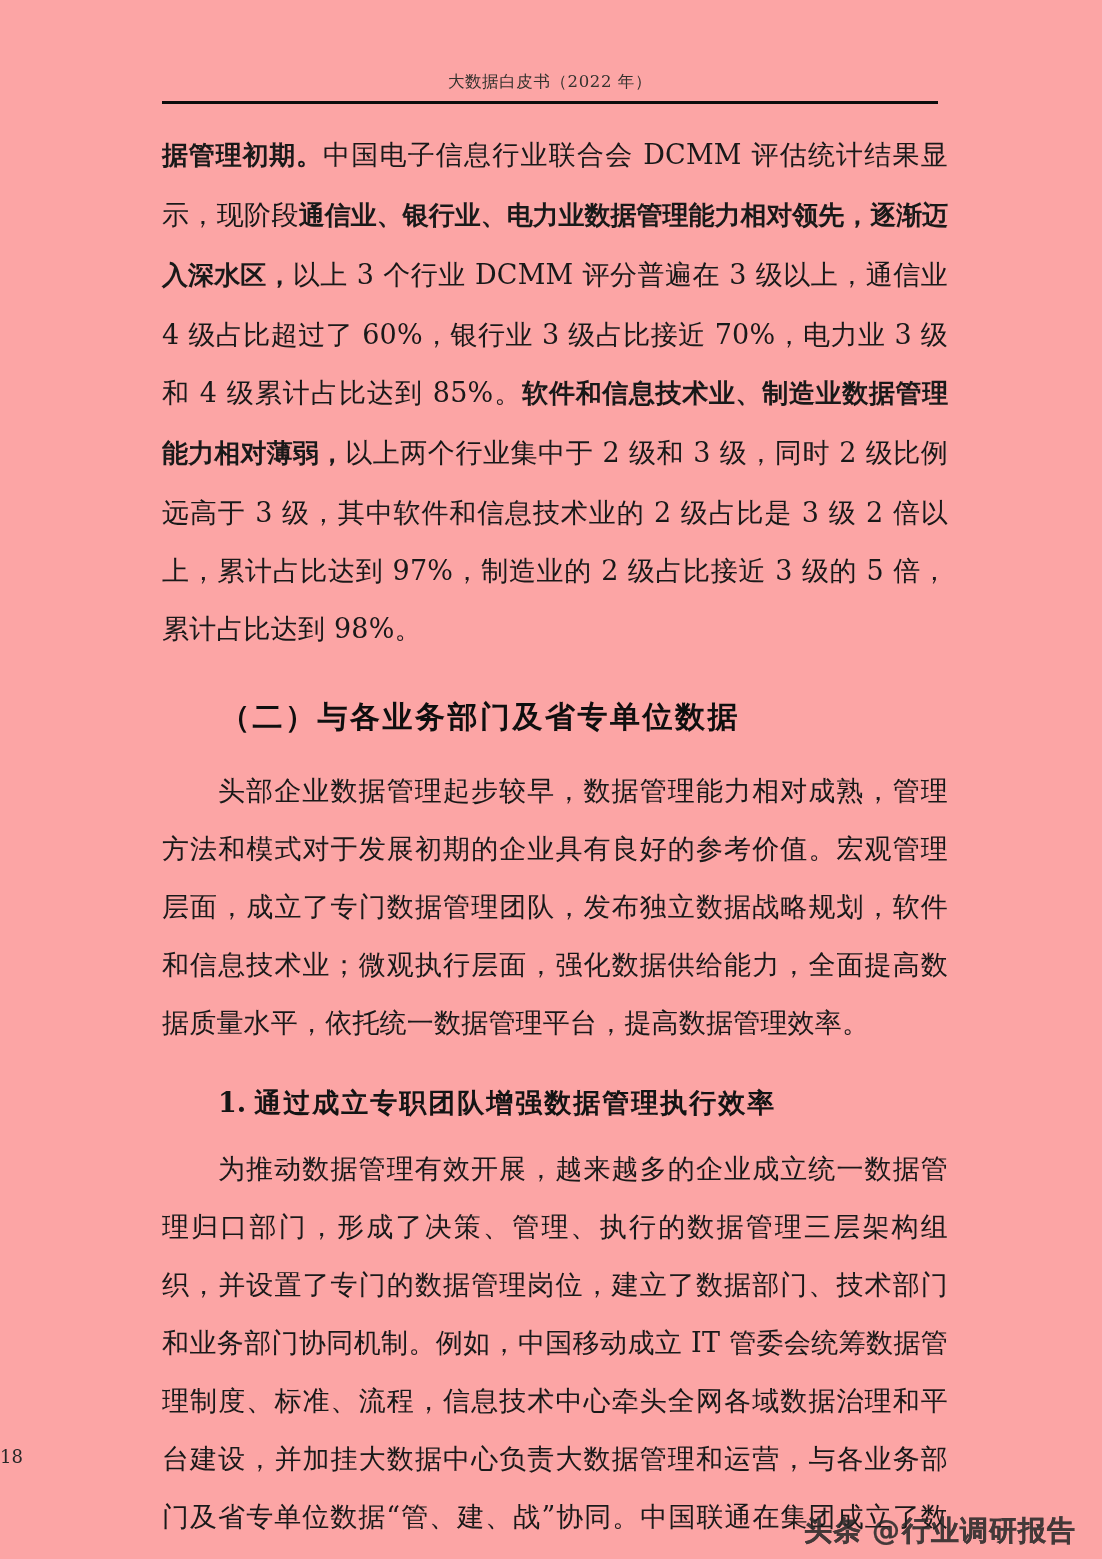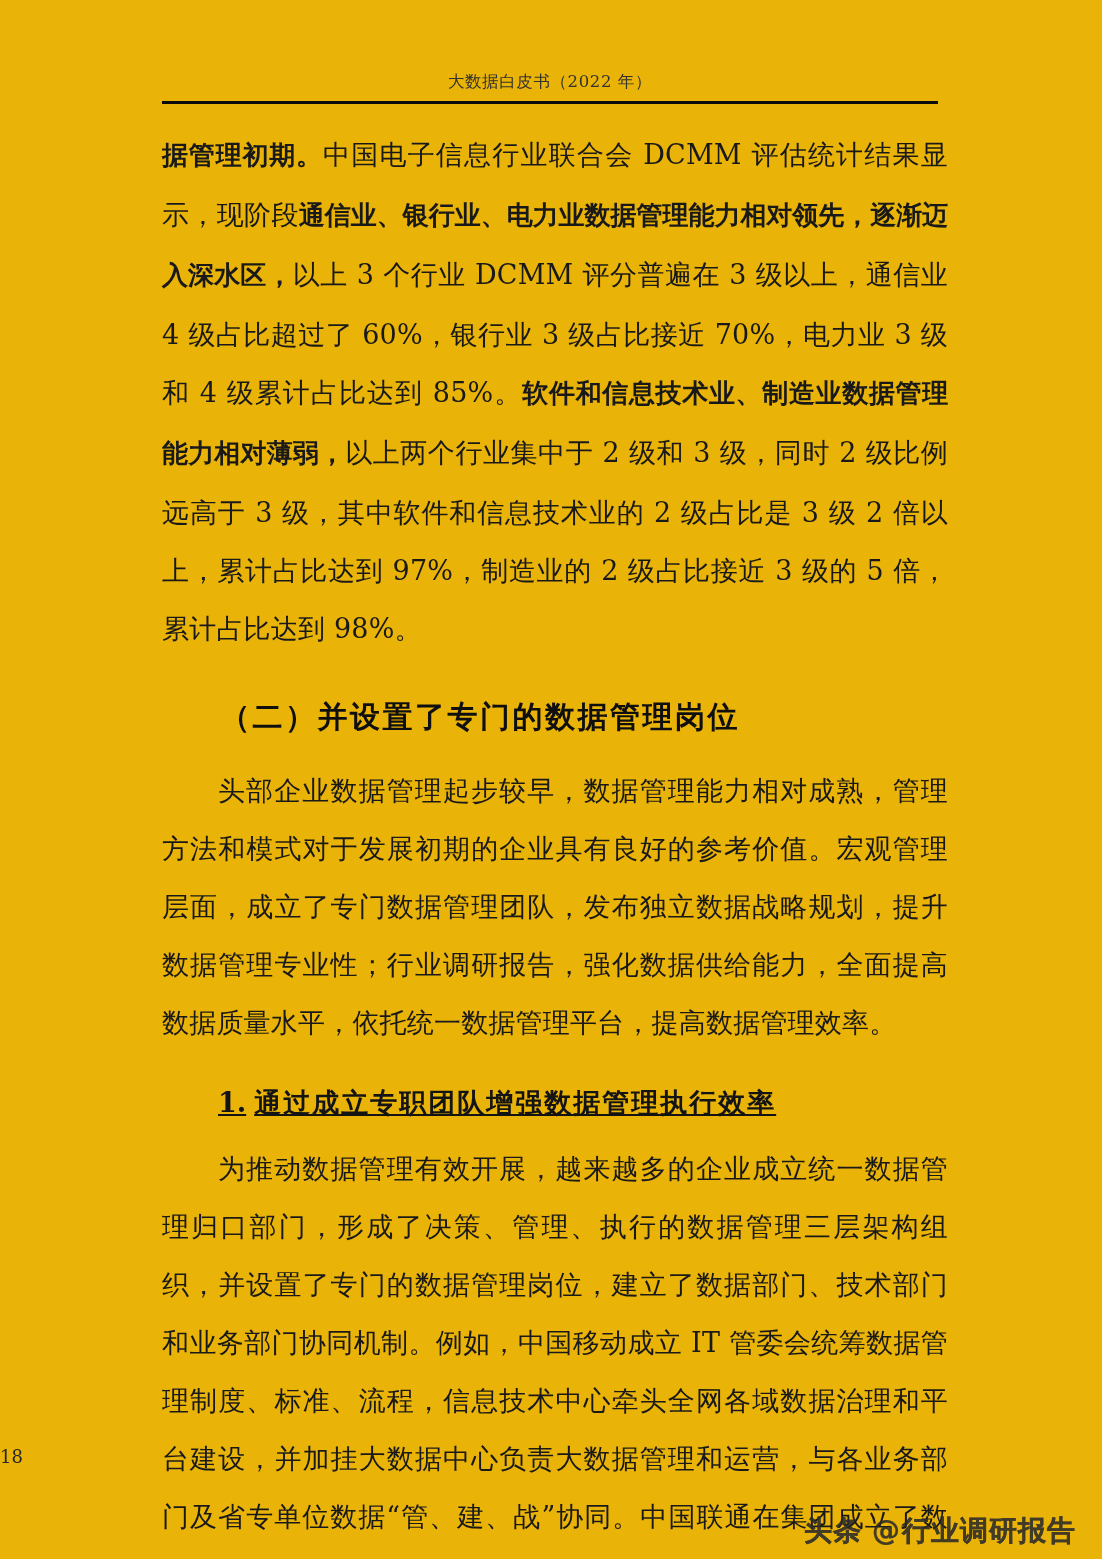--- a/index.html
+++ b/index.html
@@ -12,21 +12,21 @@
   body {
     font-family: "DejaVu Serif", "Liberation Serif", serif;
     color: #1a1a1a;
   }
 
   .page {
     position: relative;
     width: 1102px;
     height: 1559px;
     margin: 0 auto;
-    background: #eab308;
+    background: #fca5a5;
     overflow: hidden;
     box-sizing: border-box;
   }
 
   
   .page-header {
     position: absolute;
     left: 162px;
     top: 72px;
     width: 776px;
@@ -98,21 +98,20 @@
 
   .heading-3 {
     font-family: "DejaVu Serif", "Liberation Serif", serif;
     font-weight: 700;
     font-size: 27px;
     line-height: 58px;
     margin: 22px 0 8px 0;
     padding-left: 56px;
     letter-spacing: 2px;
     color: #141414;
-    text-decoration: underline;
   }
 
   .heading-3 .num {
     font-family: "DejaVu Serif", "Liberation Serif", serif;
     letter-spacing: 0;
     padding-right: 8px;
   }
 
   
   .page-number {
@@ -152,23 +151,23 @@
   <div class="page-header">
     <span class="header-title">大数据白皮书（2022 年）</span>
   </div>
 
   <div class="header-rule"></div>
 
   <div class="body-area">
 
     <p class="para"><span class="bold">据管理初期。</span><span>中国电子信息行业联合会 DCMM 评估统计结果显示，现阶段</span><span class="bold">通信业、银行业、电力业数据管理能力相对领先，逐渐迈入深水区，</span><span>以上 3 个行业 DCMM 评分普遍在 3 级以上，通信业 4 级占比超过了 60%，银行业 3 级占比接近 70%，电力业 3 级和 4 级累计占比达到 85%。</span><span class="bold">软件和信息技术业、制造业数据管理能力相对薄弱，</span><span>以上两个行业集中于 2 级和 3 级，同时 2 级比例远高于 3 级，其中软件和信息技术业的 2 级占比是 3 级 2 倍以上，累计占比达到 97%，制造业的 2 级占比接近 3 级的 5 倍，累计占比达到 98%。</span></p>
 
-    <h2 class="heading-2">（二）并设置了专门的数据管理岗位</h2>
+    <h2 class="heading-2">（二）与各业务部门及省专单位数据</h2>
 
-    <p class="para indent">头部企业数据管理起步较早，数据管理能力相对成熟，管理方法和模式对于发展初期的企业具有良好的参考价值。宏观管理层面，成立了专门数据管理团队，发布独立数据战略规划，提升数据管理专业性；行业调研报告，强化数据供给能力，全面提高数据质量水平，依托统一数据管理平台，提高数据管理效率。</p>
+    <p class="para indent">头部企业数据管理起步较早，数据管理能力相对成熟，管理方法和模式对于发展初期的企业具有良好的参考价值。宏观管理层面，成立了专门数据管理团队，发布独立数据战略规划，软件和信息技术业；微观执行层面，强化数据供给能力，全面提高数据质量水平，依托统一数据管理平台，提高数据管理效率。</p>
 
     <h3 class="heading-3"><span class="num">1.</span><span>通过成立专职团队增强数据管理执行效率</span></h3>
 
     <p class="para indent">为推动数据管理有效开展，越来越多的企业成立统一数据管理归口部门，形成了决策、管理、执行的数据管理三层架构组织，并设置了专门的数据管理岗位，建立了数据部门、技术部门和业务部门协同机制。例如，中国移动成立 IT 管委会统筹数据管理制度、标准、流程，信息技术中心牵头全网各域数据治理和平台建设，并加挂大数据中心负责大数据管理和运营，与各业务部门及省专单位数据“管、建、战”协同。中国联通在集团成立了数字化转型部门，统筹负责数据管</p>
 
   </div>
 
   <div class="page-number">18</div>
 
   <div class="watermark">

